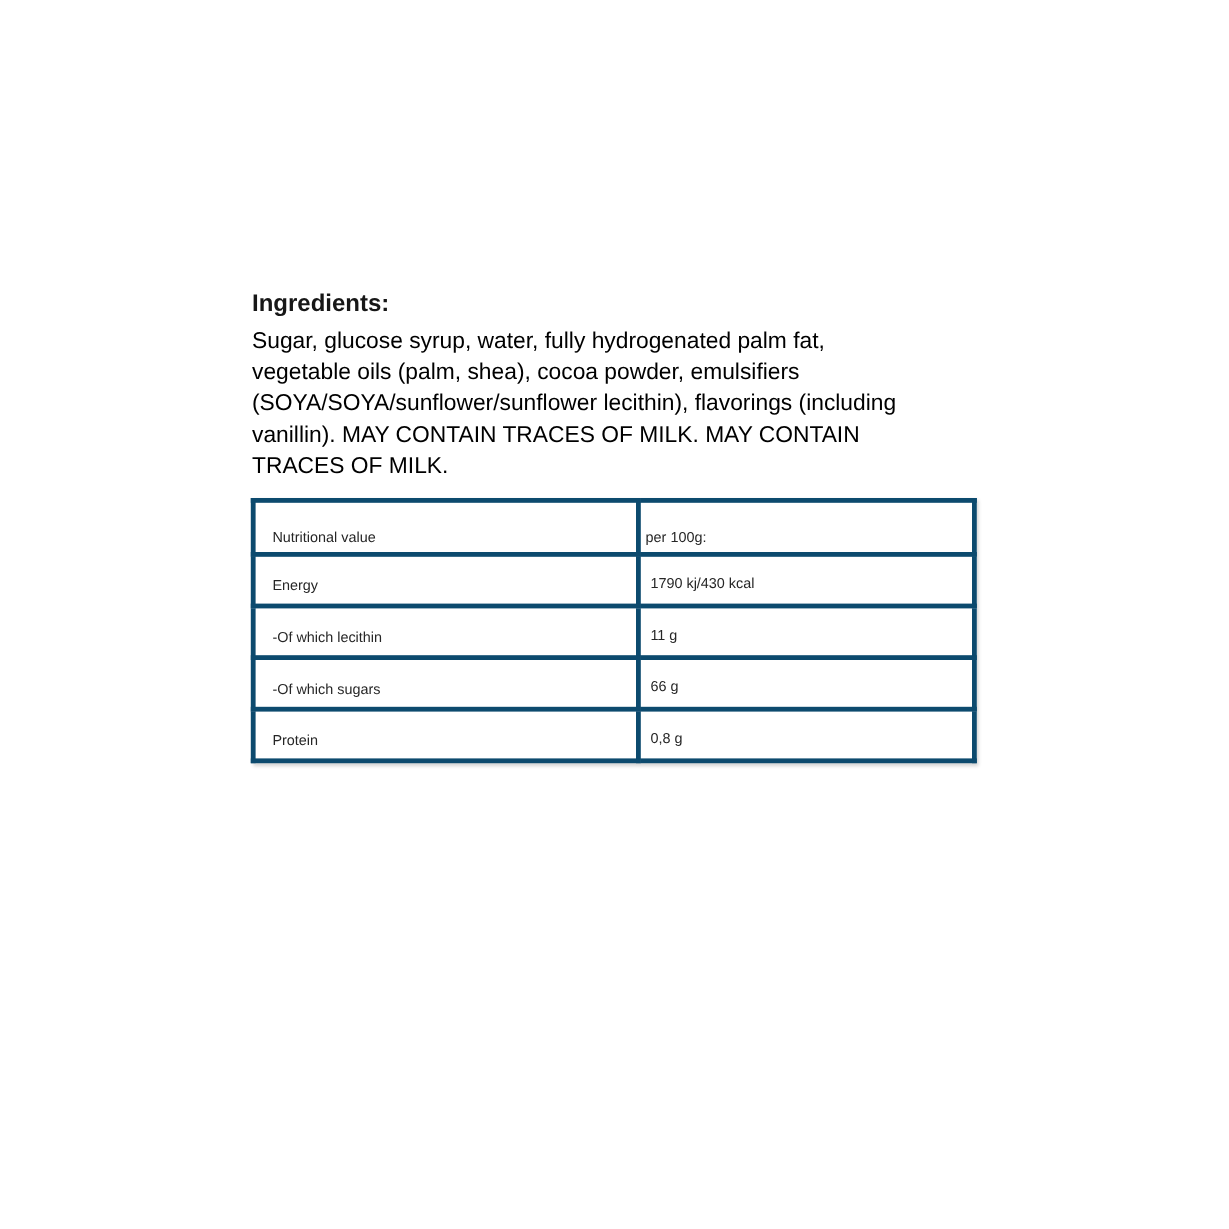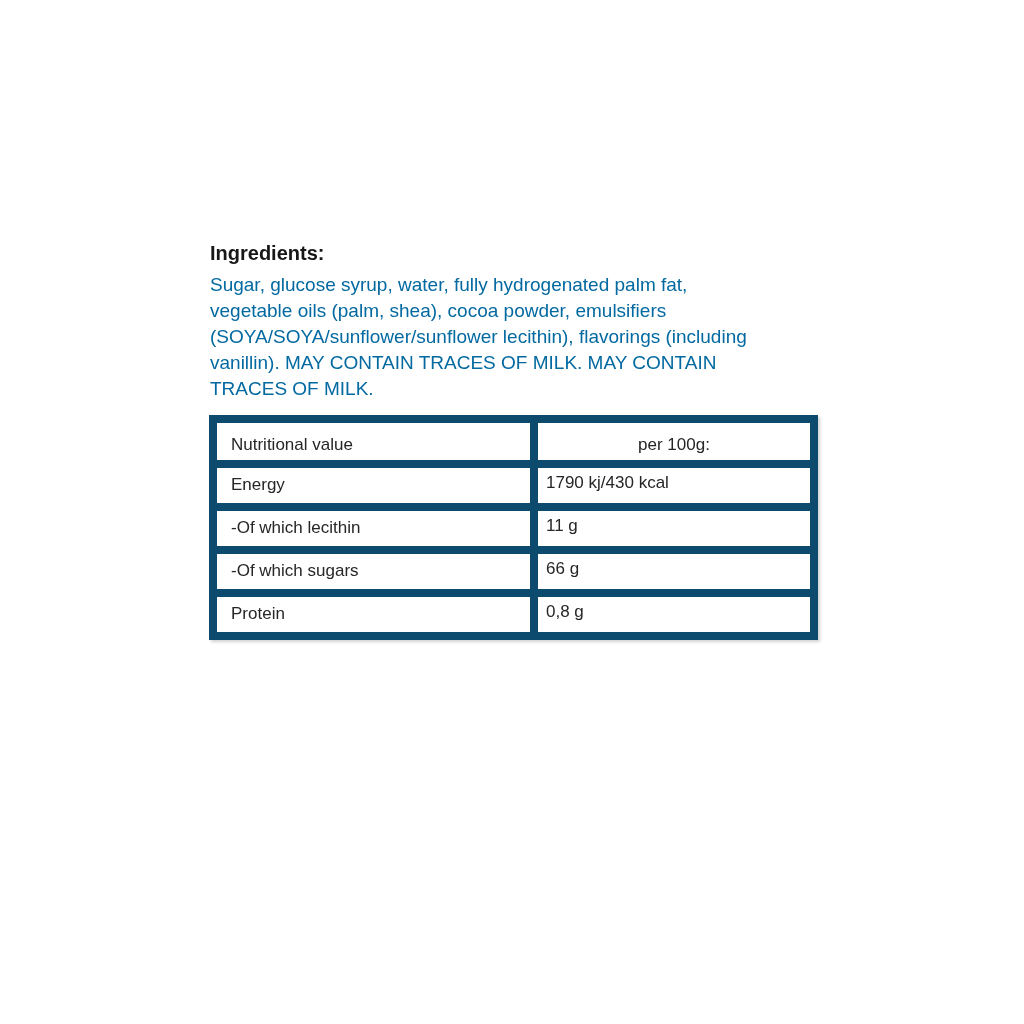--- a/index.html
+++ b/index.html
@@ -32,48 +32,48 @@
   .ingredients-heading {
     font-size: 20px;
     line-height: 26px;
     font-weight: bold;
     color: #171717;
     margin: 0 0 6px 0;
   }
   .ingredients-line {
     font-size: 19px;
     line-height: 26px;
-    color: #0369a1;
+    color: #000000;
     white-space: nowrap;
   }
   .nutrition-table {
     position: absolute;
     left: 209px;
     top: 415px;
     width: 601px;
     border-collapse: collapse;
     table-layout: fixed;
     box-shadow: 2px 2px 3px rgba(0,0,0,0.18);
   }
   .nutrition-table td {
-    border: 8px solid #0c4a6e;
+    border: 4px solid #0c4a6e;
     vertical-align: bottom;
-    font-size: 17px;
+    font-size: 12px;
     color: #262626;
     overflow: hidden;
     white-space: nowrap;
   }
   .nutrition-table col.col-label { width: 321px; }
   .nutrition-table col.col-value { width: 280px; }
   .nutrition-table tr { height: 43px; }
   .nutrition-table tr.header-row { height: 45px; }
   .nutrition-table td.cell-label { padding: 0 4px 8px 14px; }
   .nutrition-table td.cell-value { padding: 0 4px 10px 8px; }
   .nutrition-table tr.header-row td.cell-label { padding-bottom: 5px; }
-  .nutrition-table tr.header-row td.cell-value { padding-bottom: 5px; padding-left: 4px; text-align: center; }
+  .nutrition-table tr.header-row td.cell-value { padding-bottom: 5px; padding-left: 4px; }
 </style>
 </head>
 <body>
 
 <div class="label-sheet">
 
   <div class="ingredients-block">
     <div class="ingredients-heading">Ingredients:</div>
     <div class="ingredients-text">
       <div class="ingredients-line">Sugar, glucose syrup, water, fully hydrogenated palm fat,</div>

